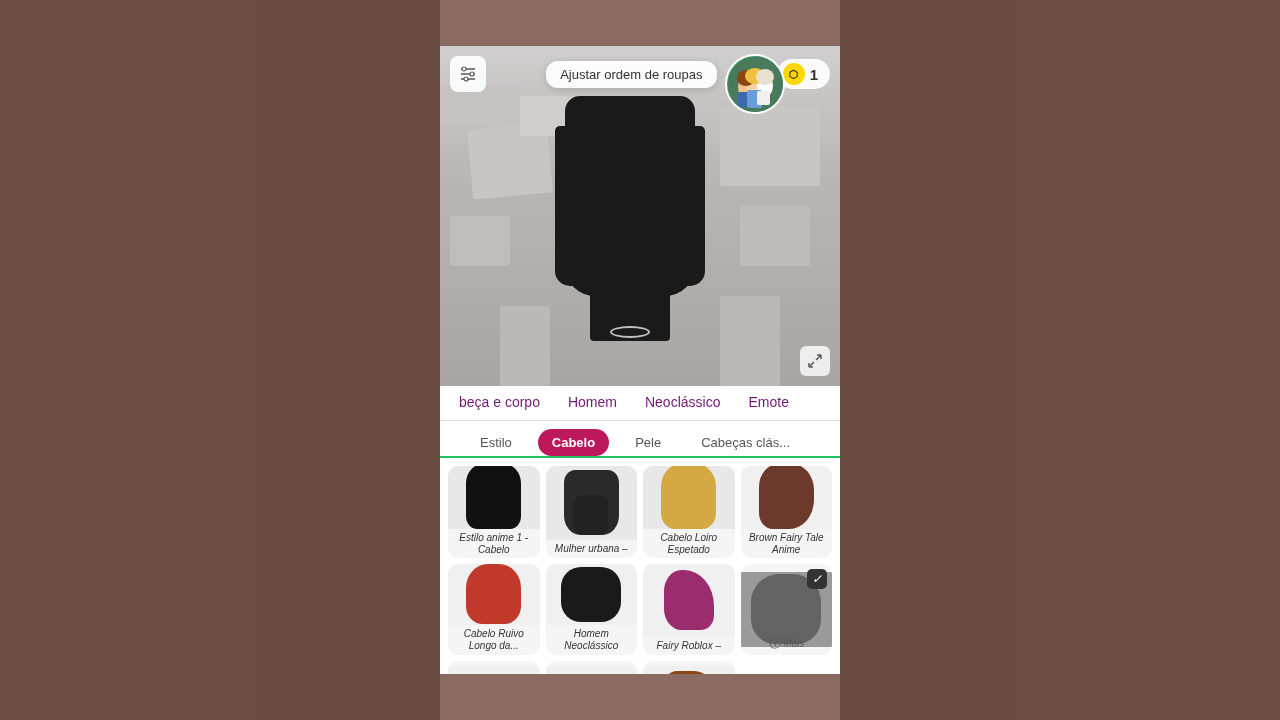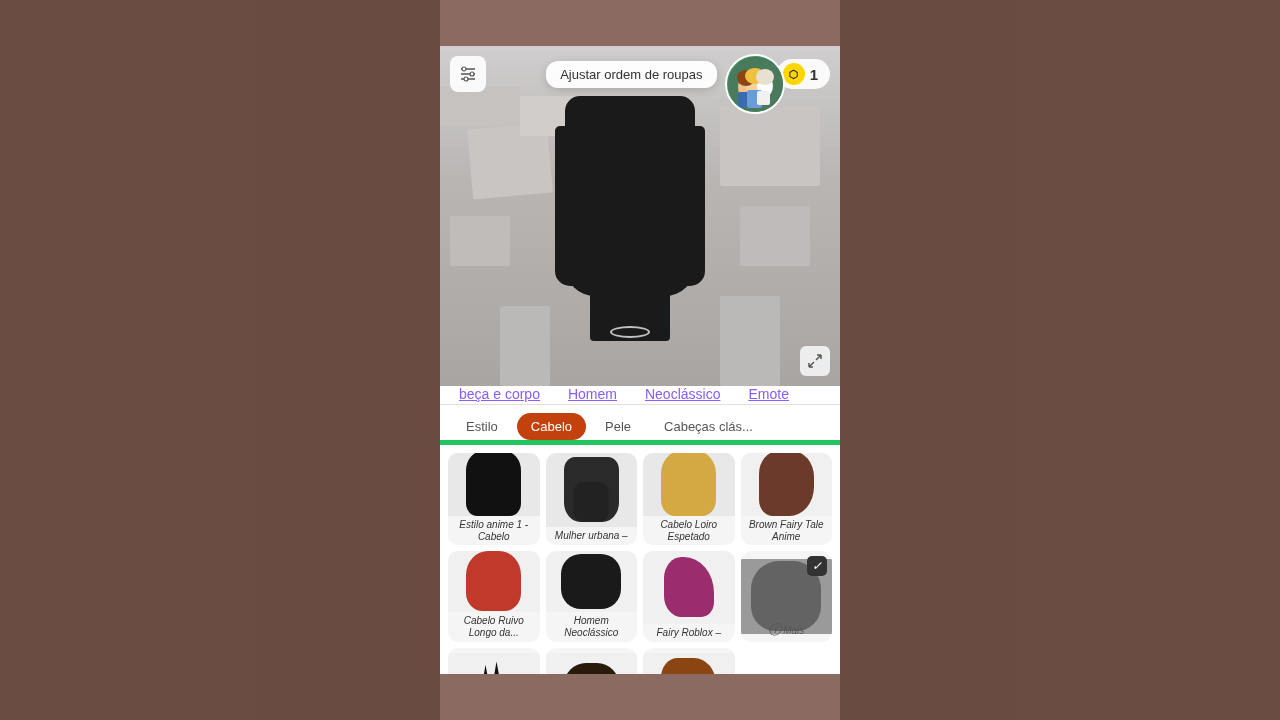--- a/index.html
+++ b/index.html
@@ -252,50 +252,49 @@
     
     .main-tabs {
       display: flex;
       border-bottom: 1px solid #e0e0e0;
       padding: 0 5px;
       overflow-x: auto;
       white-space: nowrap;
     }
 
     .main-tab {
-      padding: 0 14px;
+      padding: 8px 14px;
       font-size: 14px;
-      color: #8b5cf6;
+      color: #701a75;
       cursor: pointer;
       flex-shrink: 0;
       border-bottom: 2px solid transparent;
-      text-decoration: underline;
     }
 
     
     .sub-tabs {
       display: flex;
-      padding: 8px 12px 0;
-      gap: 5px;
-      border-bottom: 5px solid #22c55e;
+      padding: 8px 26px 0;
+      gap: 12px;
+      border-bottom: 2px solid #22c55e;
     }
 
     .sub-tab {
       padding: 6px 14px;
       border-radius: 20px;
       font-size: 13px;
       color: #555;
       cursor: pointer;
       white-space: nowrap;
     }
 
     .sub-tab.active {
-      background: #c2410c;
+      background: #be185d;
       color: #fff;
-      font-weight: 400;
+      font-weight: 700;
     }
 
     
     .items-scroll {
       flex: 1;
       overflow-y: auto;
       padding: 8px;
     }
 
     .items-grid {

